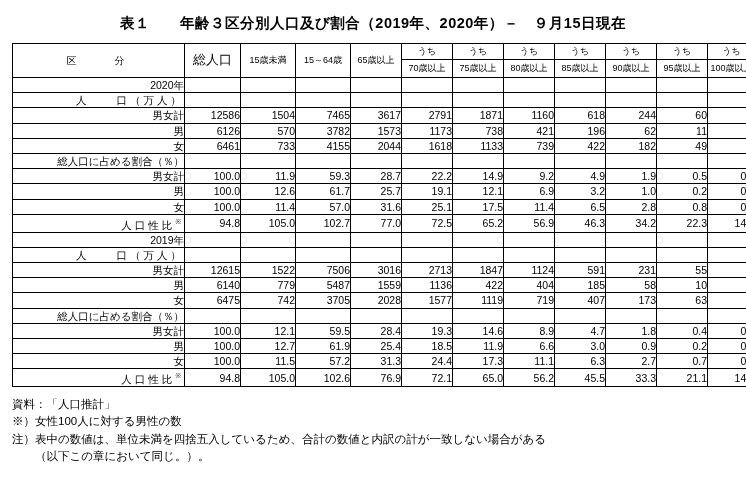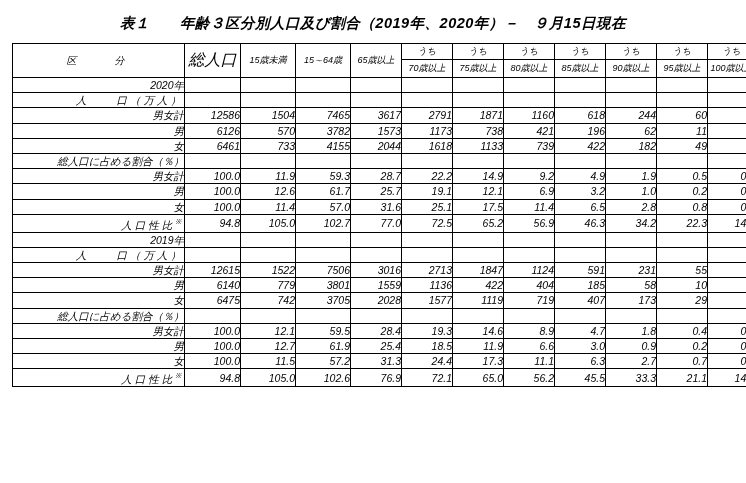--- a/index.html
+++ b/index.html
@@ -14,21 +14,20 @@
     color: #000000;
     position: relative;
     overflow: hidden;
   }
   .page {
     width: 746px;
     height: 354px;
     box-sizing: border-box;
     padding: 8px 12px 0 12px;
     position: relative;
-    font-style: italic;
   }
   .title {
     text-align: center;
     font-size: 14.5px;
     font-weight: bold;
     letter-spacing: 0.5px;
     margin: 6px 0 10px 0;
     white-space: pre;
   }
   table.tbl {
@@ -41,21 +40,21 @@
   table.tbl td, table.tbl th {
     border: 1px solid #000;
     padding: 0;
     font-weight: normal;
     vertical-align: middle;
   }
   .hdr-cell {
     text-align: center;
     height: 17px;
     line-height: 1.15;
-    font-size: 16px;
+    font-size: 13px;
     padding: 1px 1px;
   }
   .hdr-small {
     font-size: 9px;
     text-align: center;
   }
   .hdr-top {
     height: 15px;
   }
   .hdr-kubun {
@@ -328,42 +327,42 @@
           <td class="num">1124</td>
           <td class="num">591</td>
           <td class="num">231</td>
           <td class="num">55</td>
           <td class="num">7</td>
         </tr>
         <tr>
           <td class="lbl ind3">男</td>
           <td class="num">6140</td>
           <td class="num">779</td>
-          <td class="num">3801</td>
+          <td class="num">5487</td>
           <td class="num">1559</td>
           <td class="num">1136</td>
           <td class="num">422</td>
           <td class="num">404</td>
           <td class="num">185</td>
           <td class="num">58</td>
           <td class="num">10</td>
           <td class="num">1</td>
         </tr>
         <tr>
           <td class="lbl ind3">女</td>
           <td class="num">6475</td>
           <td class="num">742</td>
           <td class="num">3705</td>
           <td class="num">2028</td>
           <td class="num">1577</td>
           <td class="num">1119</td>
           <td class="num">719</td>
           <td class="num">407</td>
           <td class="num">173</td>
-          <td class="num">29</td>
+          <td class="num">63</td>
           <td class="num">6</td>
         </tr>
         <tr>
           <td class="lbl ind2">総人口に占める割合（％）</td>
           <td class="num">&nbsp;</td>
           <td class="num">&nbsp;</td>
           <td class="num">&nbsp;</td>
           <td class="num">&nbsp;</td>
           <td class="num">&nbsp;</td>
           <td class="num">&nbsp;</td>
@@ -425,14 +424,20 @@
           <td class="num">65.0</td>
           <td class="num">56.2</td>
           <td class="num">45.5</td>
           <td class="num">33.3</td>
           <td class="num">21.1</td>
           <td class="num">14.9</td>
         </tr>
       </tbody>
   </table>
 
+  <div class="footer">
+    <div>資料：「人口推計」</div>
+    <div>※）女性100人に対する男性の数</div>
+    <div>注）表中の数値は、単位未満を四捨五入しているため、合計の数値と内訳の計が一致しない場合がある</div>
+    <div>　　（以下この章において同じ。）。</div>
+  </div>
 
 </div>
 
 </body></html>

